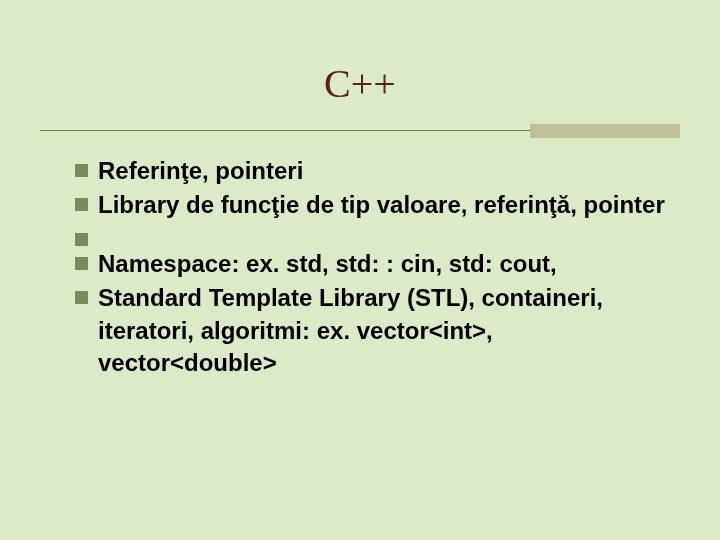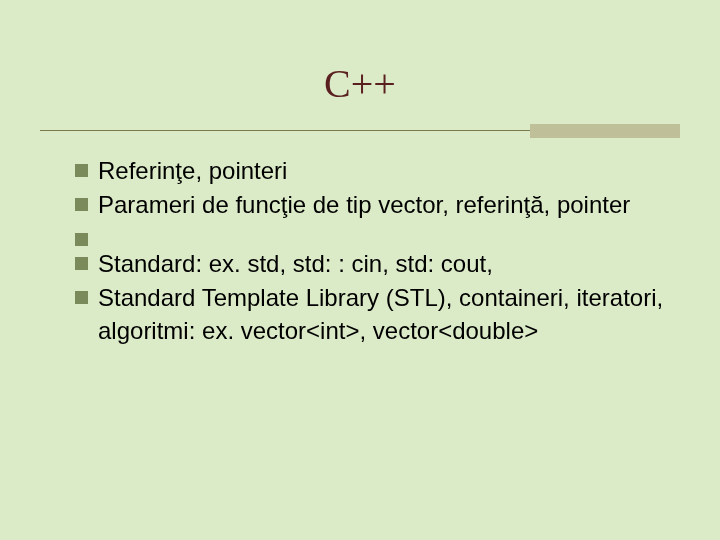--- a/index.html
+++ b/index.html
@@ -59,44 +59,45 @@
     width: 13px;
     height: 13px;
     background: #7a8a5a;
     flex-shrink: 0;
     margin-top: 9px;
     margin-right: 10px;
   }
   .text {
     font-size: 24px;
     color: #000;
+    font-weight: bold;
   }
 </style>
 </head>
 <body>
 
 <div class="slide">
   <div class="title">C++</div>
   <div class="line-thin"></div>
   <div class="line-thick"></div>
 
   <div class="content">
     <div class="item">
       <div class="bullet"></div>
       <div class="text">Referinţe, pointeri</div>
     </div>
     <div class="item">
       <div class="bullet"></div>
-      <div class="text">Parameri de funcţie de tip vector, referinţă, pointer</div>
+      <div class="text">Library de funcţie de tip valoare, referinţă, pointer</div>
     </div>
     <div class="item">
       <div class="bullet"></div>
     </div>
     <div class="item">
       <div class="bullet"></div>
-      <div class="text">Standard: ex. std, std: : cin, std: cout,</div>
+      <div class="text">Namespace: ex. std, std: : cin, std: cout,</div>
     </div>
     <div class="item">
       <div class="bullet"></div>
       <div class="text">Standard Template Library (STL), containeri, iteratori, algoritmi: ex. vector&lt;int&gt;, vector&lt;double&gt;</div>
     </div>
   </div>
 </div>
 
 </body></html>

